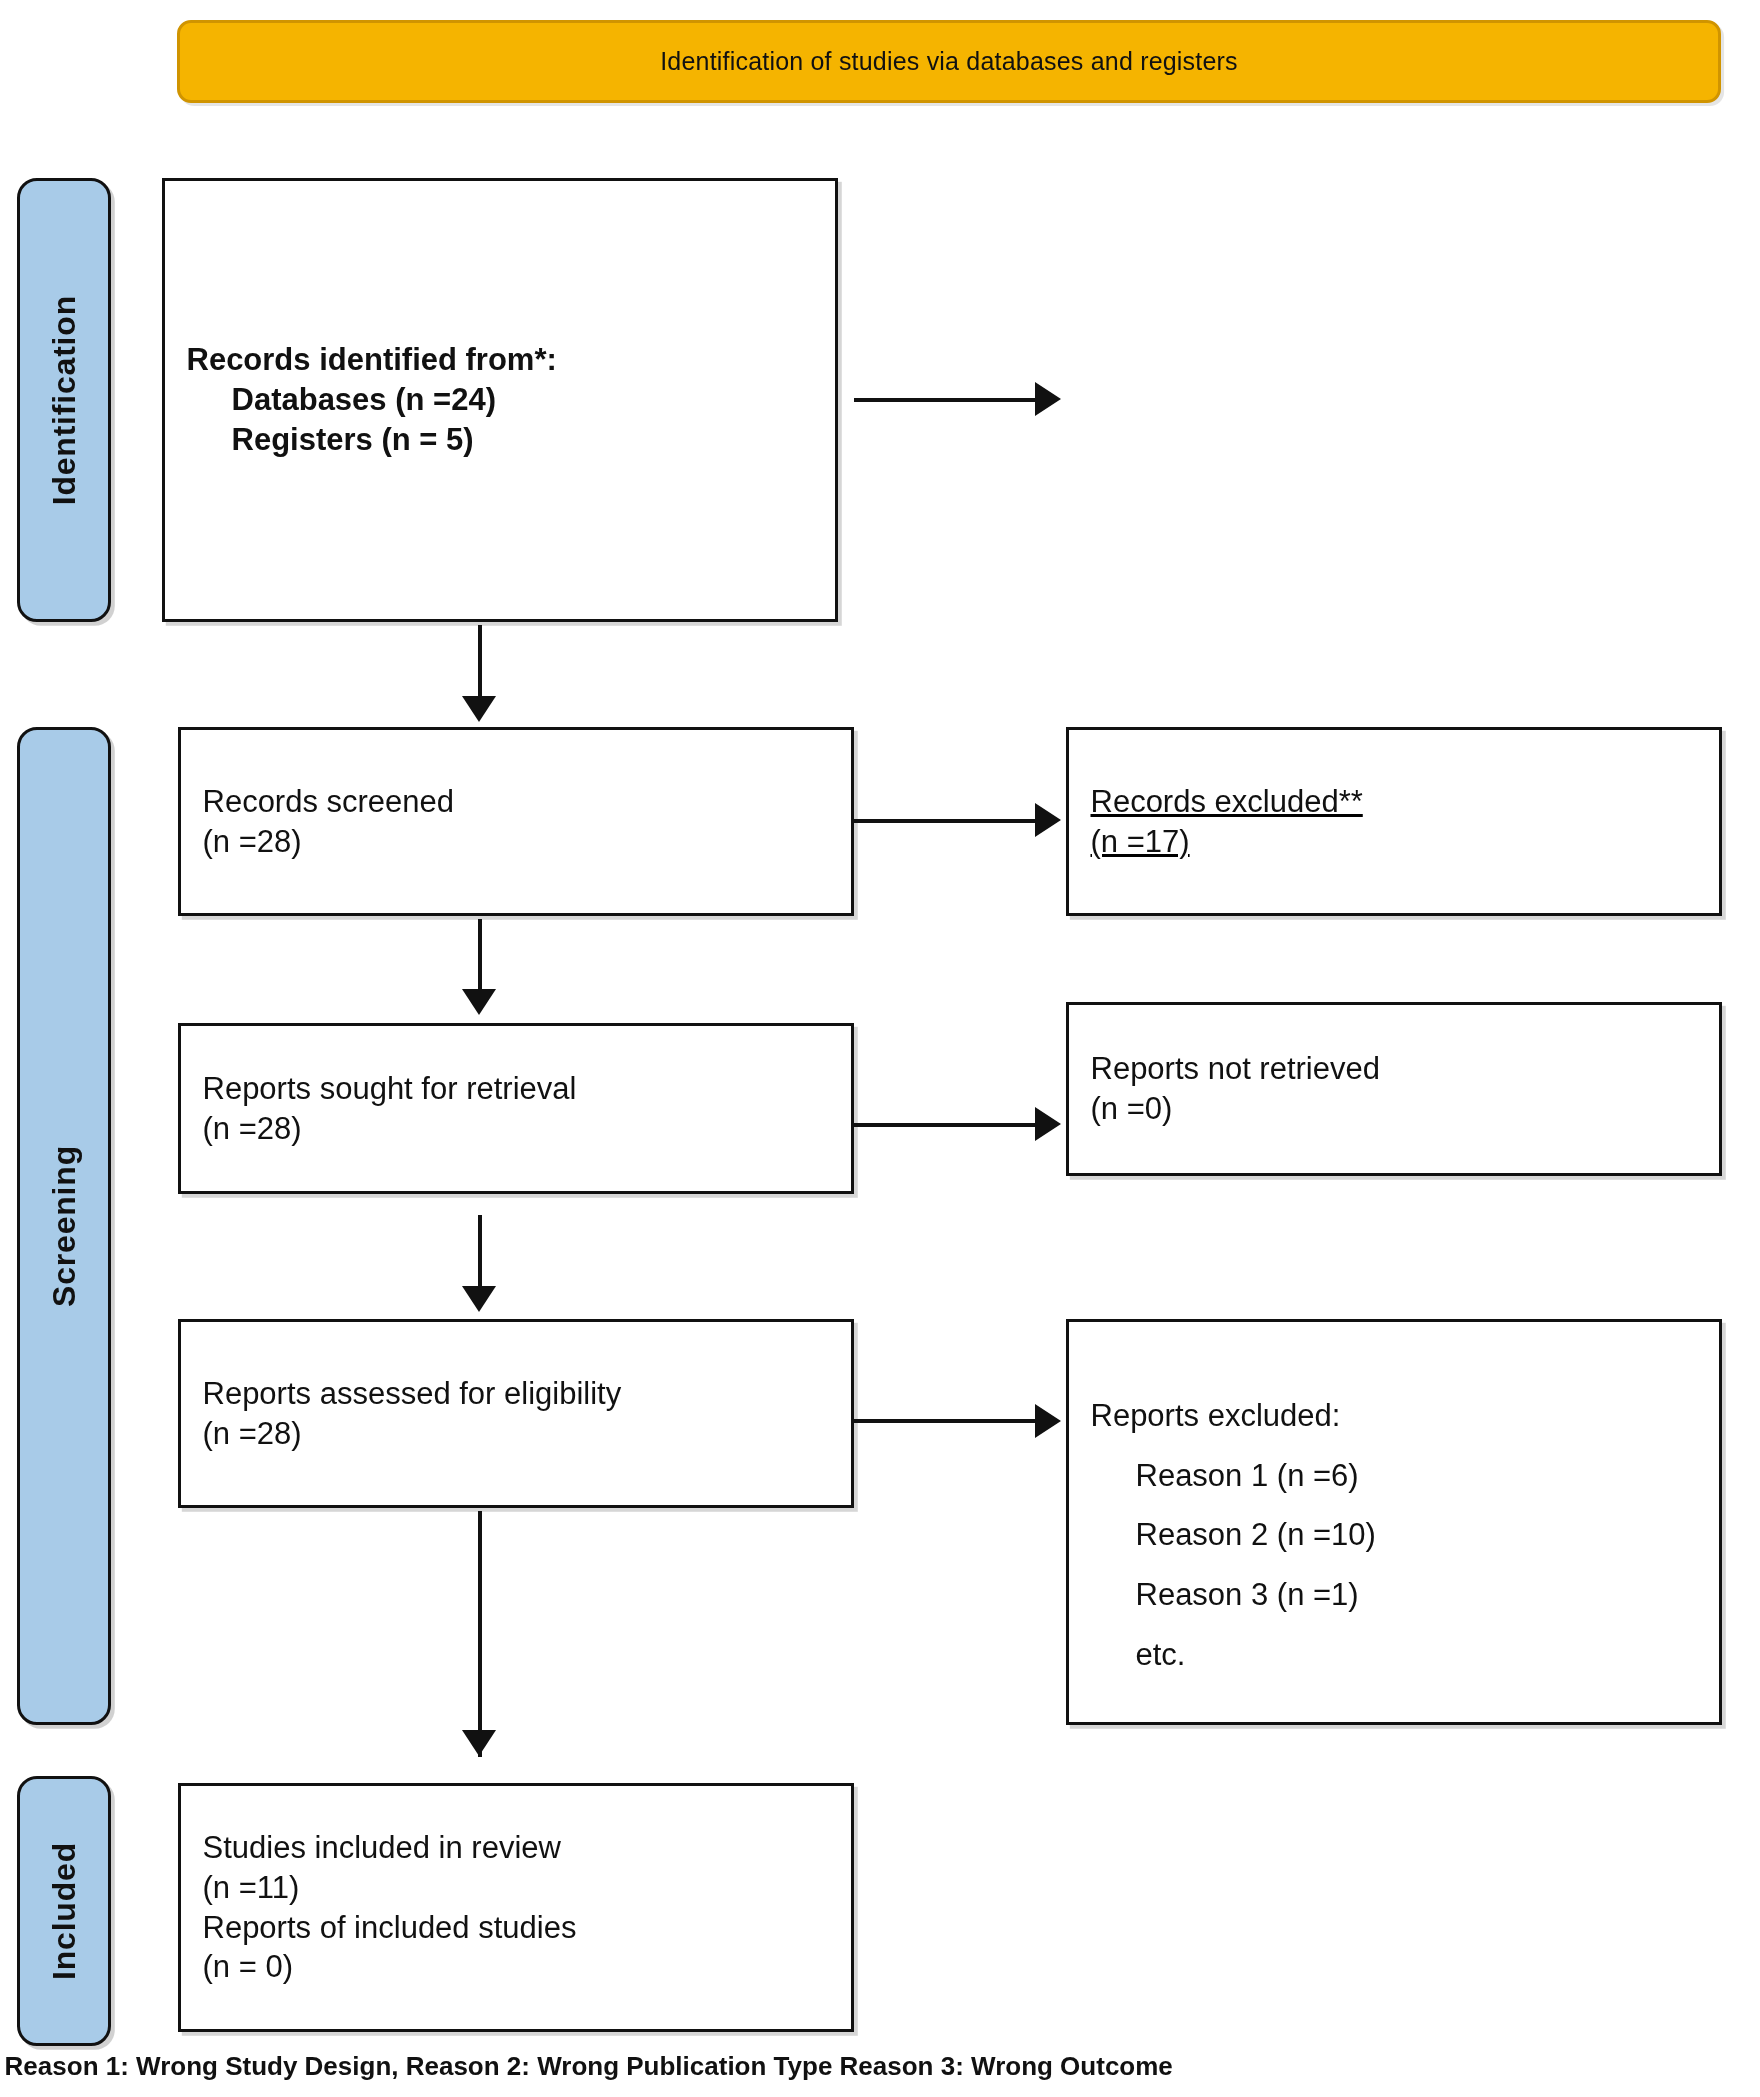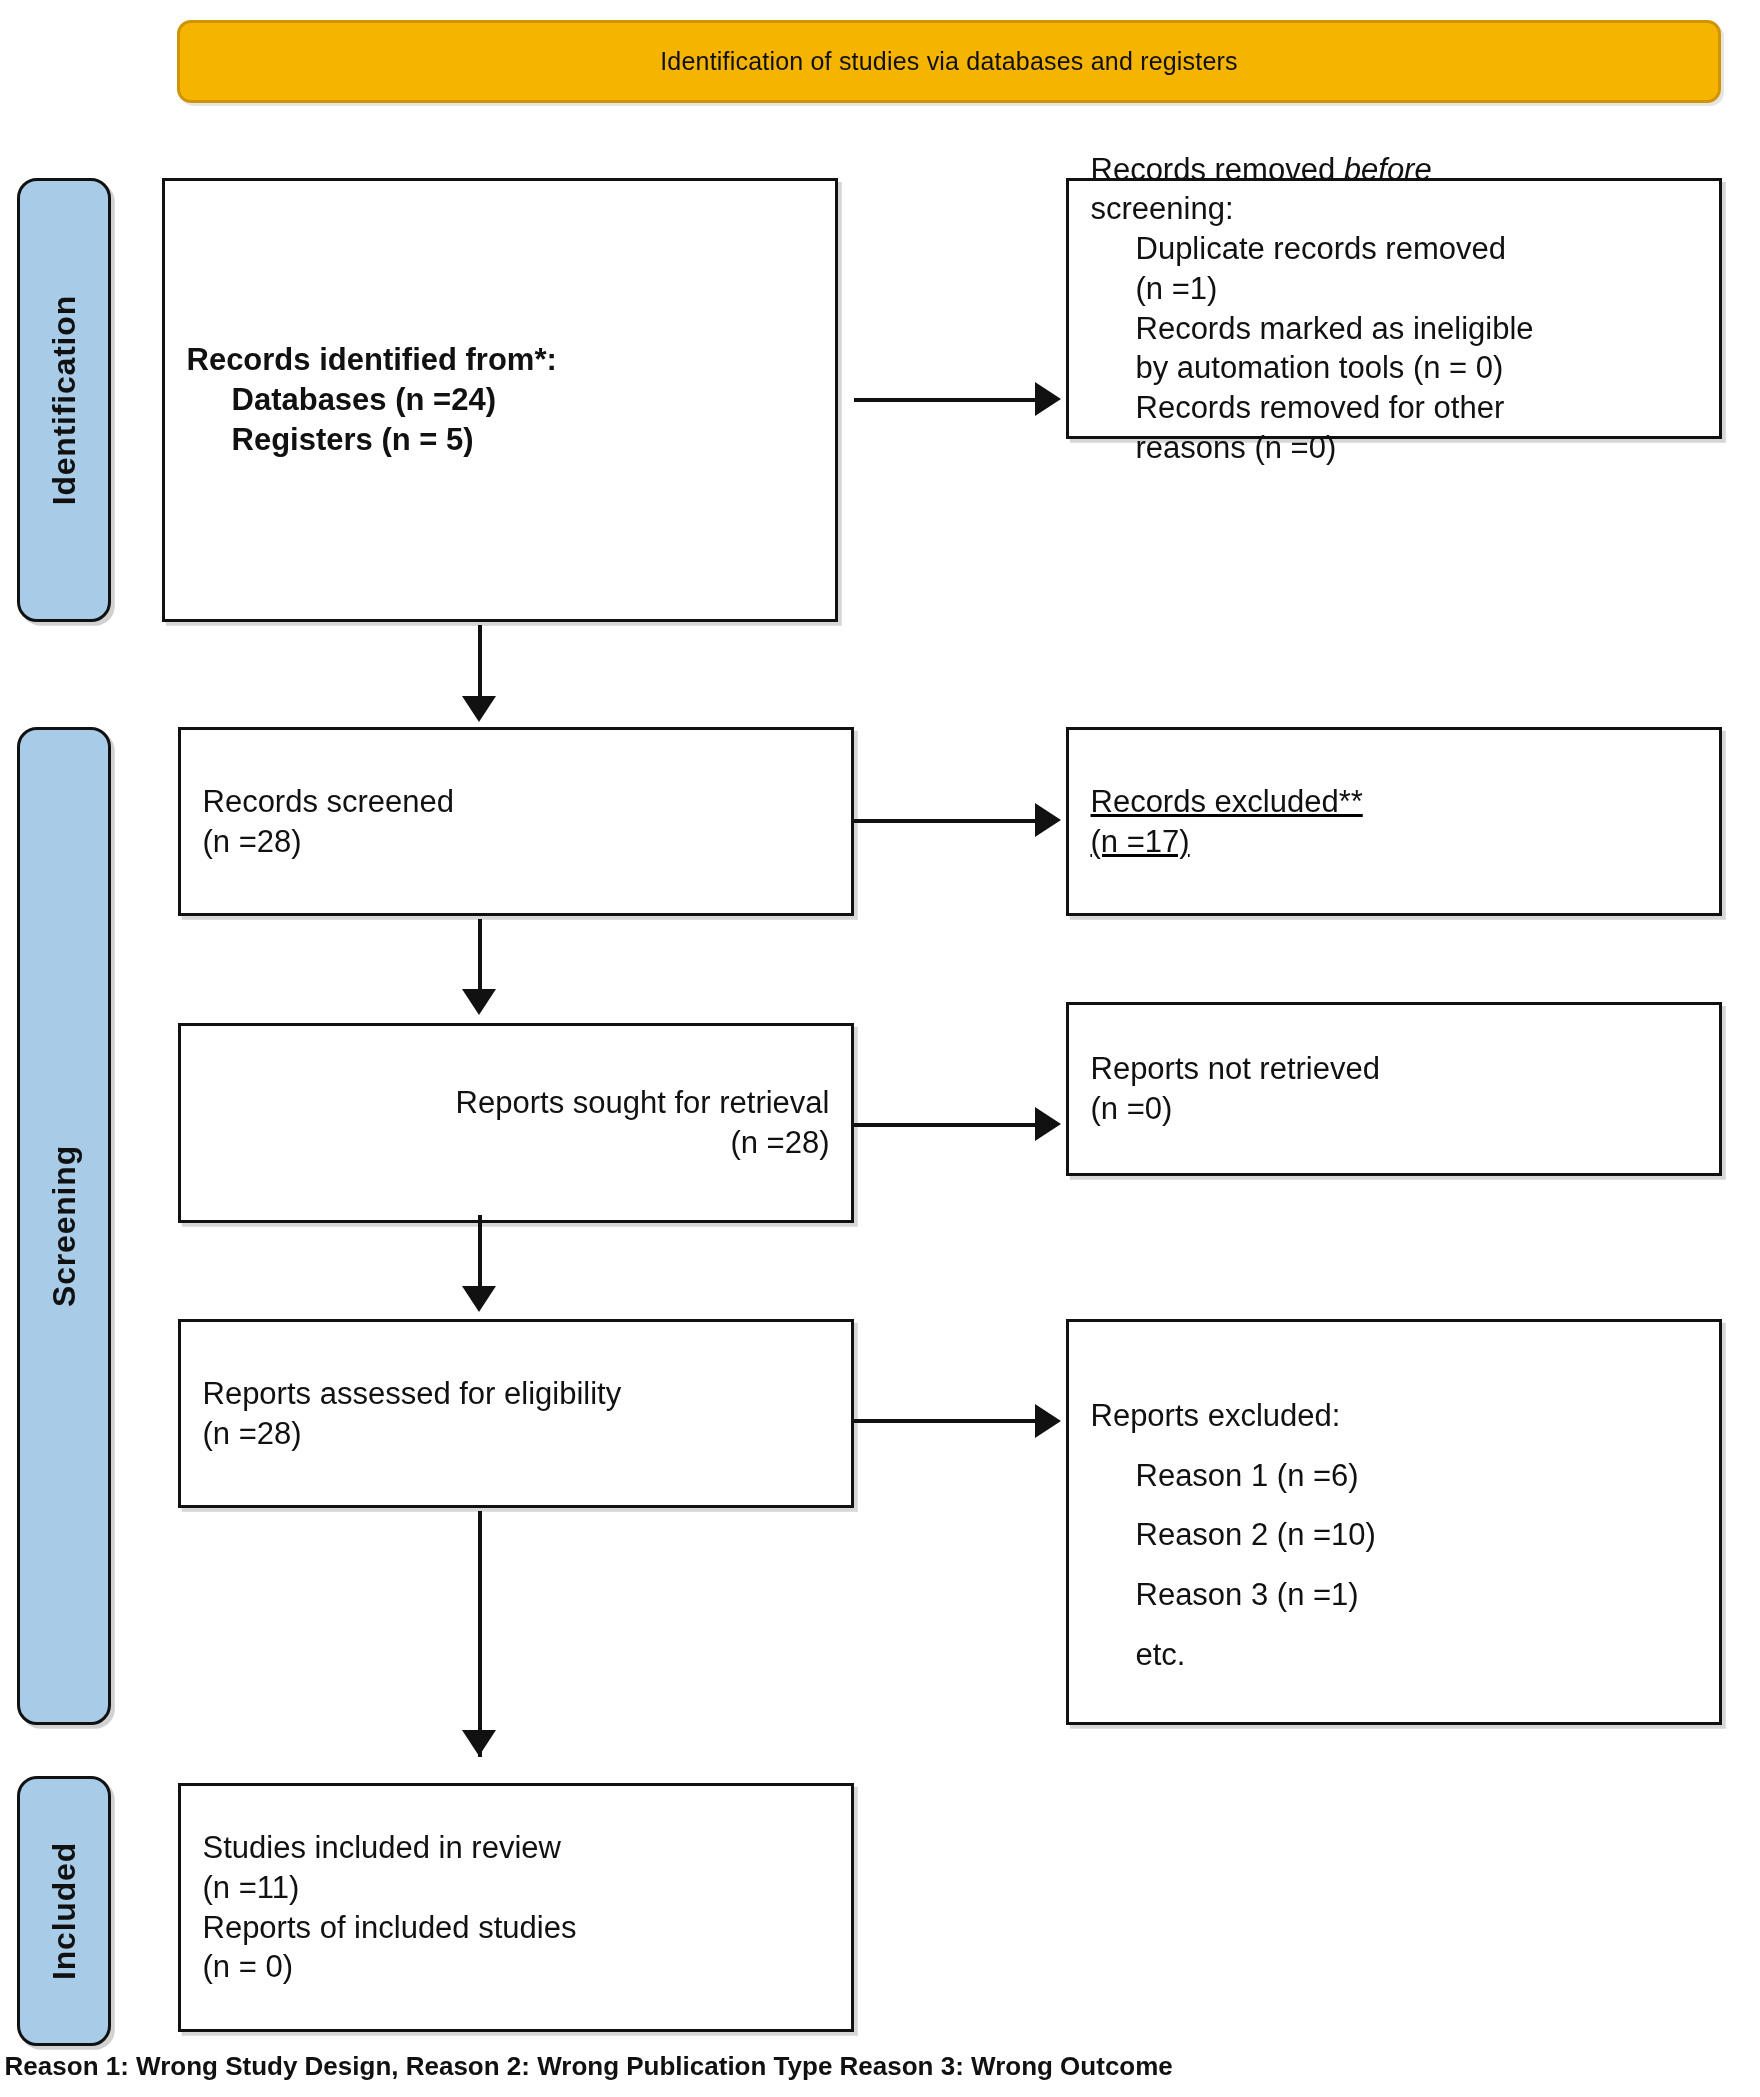--- a/index.html
+++ b/index.html
@@ -83,21 +83,21 @@
     font-size: 31px;
     line-height: 1.28;
     color: #111111;
   }
   .flowbox p.indent { padding-left: 45px; }
   .flowbox p .ital { font-style: italic; }
 
   
   #box-identified  { left: 162px; top: 178px;  width: 676px; height: 444px; font-weight: bold; }
   #box-screened    { left: 178px; top: 727px;  width: 676px; height: 189px; }
-  #box-sought      { left: 178px; top: 1023px; width: 676px; height: 200px; align-items: flex-end; }
+  #box-sought      { left: 178px; top: 1023px; width: 676px; height: 171px; }
   #box-assessed    { left: 178px; top: 1319px; width: 676px; height: 189px; }
   #box-included    { left: 178px; top: 1783px; width: 676px; height: 249px; }
 
   
   #box-removed     { left: 1066px; top: 178px;  width: 656px; height: 261px; }
   #box-excluded    { left: 1066px; top: 727px;  width: 656px; height: 189px; text-decoration: underline; }
   #box-notretrieved{ left: 1066px; top: 1002px; width: 656px; height: 174px; }
   #box-repexcluded { left: 1066px; top: 1319px; width: 656px; height: 406px;
                      justify-content: flex-start; padding-top: 74px; gap: 20px; }
 
@@ -179,30 +179,20 @@
   <div class="stagebar" id="bar-included">
     <span>Included</span>
   </div>
 
   <div class="flowbox" id="box-identified">
     <p>Records identified from*:</p>
     <p class="indent">Databases (n =24)</p>
     <p class="indent">Registers (n = 5)</p>
   </div>
 
-  <div class="flowbox" id="box-removed">
-    <p><span>Records removed </span><span class="ital">before</span></p>
-    <p class="ital">screening:</p>
-    <p class="indent">Duplicate records removed</p>
-    <p class="indent">(n =1)</p>
-    <p class="indent">Records marked as ineligible</p>
-    <p class="indent">by automation tools (n = 0)</p>
-    <p class="indent">Records removed for other</p>
-    <p class="indent">reasons (n =0)</p>
-  </div>
 
   <div class="flowbox" id="box-screened">
     <p>Records screened</p>
     <p>(n =28)</p>
   </div>
   <div class="flowbox" id="box-excluded">
     <p>Records excluded**</p>
     <p>(n =17)</p>
   </div>
 

